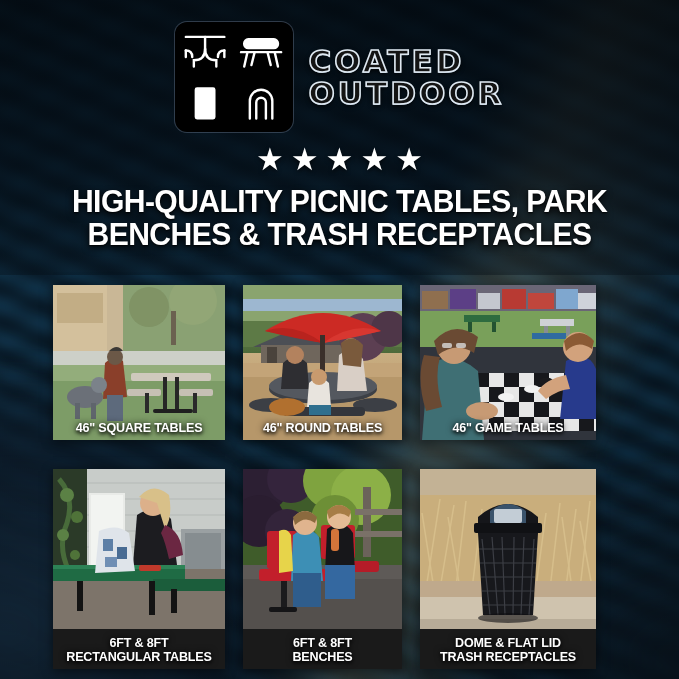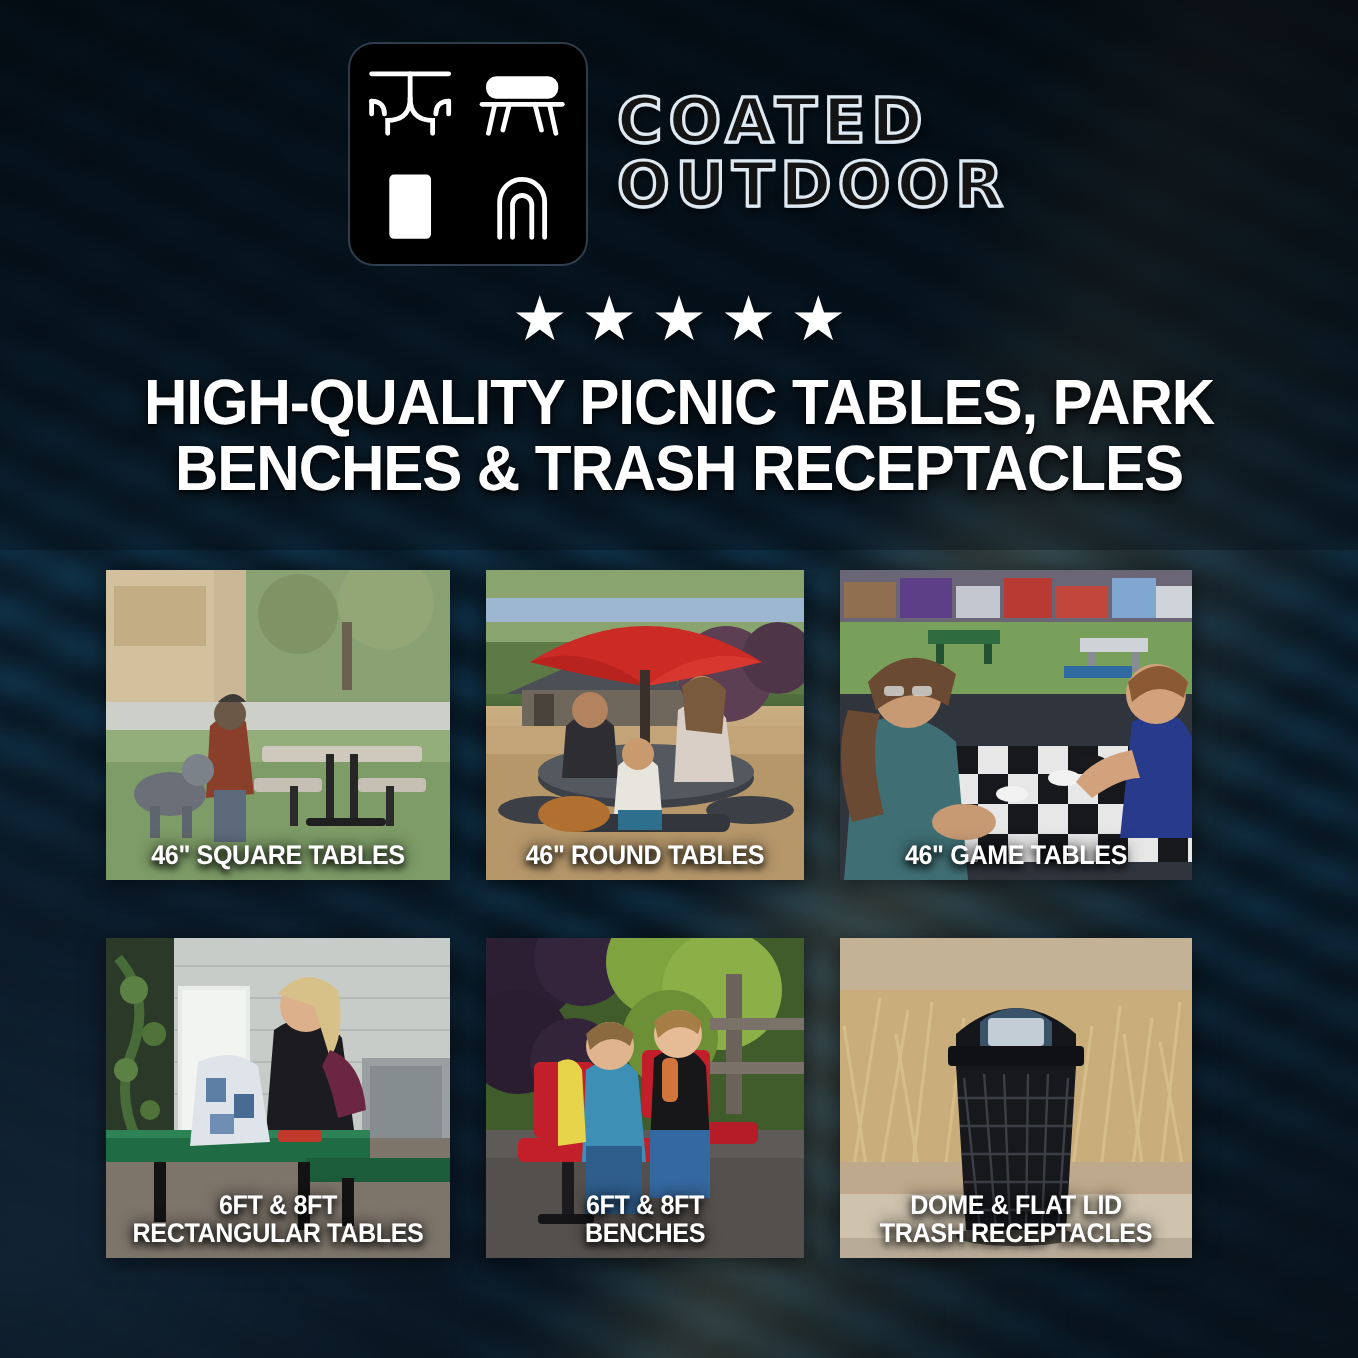--- a/index.html
+++ b/index.html
@@ -91,21 +91,21 @@
 
   
   #grid{
     position:absolute;left:53px;top:285px;width:566px;
     display:grid;grid-template-columns:172px 159px 176px;
     column-gap:18px;row-gap:29px;
   }
   .tile{position:relative;overflow:hidden;background:#1a1a1a;
         box-shadow:0 2px 10px rgba(0,0,0,.55);}
   .tile.r1{height:155px;}
-  .tile.r2{height:160px;}
+  .tile.r2{height:200px;}
   .scene{position:absolute;inset:0;}
   .caption{
     position:absolute;left:0;right:0;bottom:5px;text-align:center;
     color:#fff;font-family:"Liberation Sans",sans-serif;
     font-weight:700;font-size:13.5px;line-height:1.03;letter-spacing:-.2px;
     text-shadow:0 2px 4px rgba(0,0,0,.95), 0 0 8px rgba(0,0,0,.9);
     transform:scaleX(.93);
   }
   .caption span{display:block;white-space:nowrap;}
 

